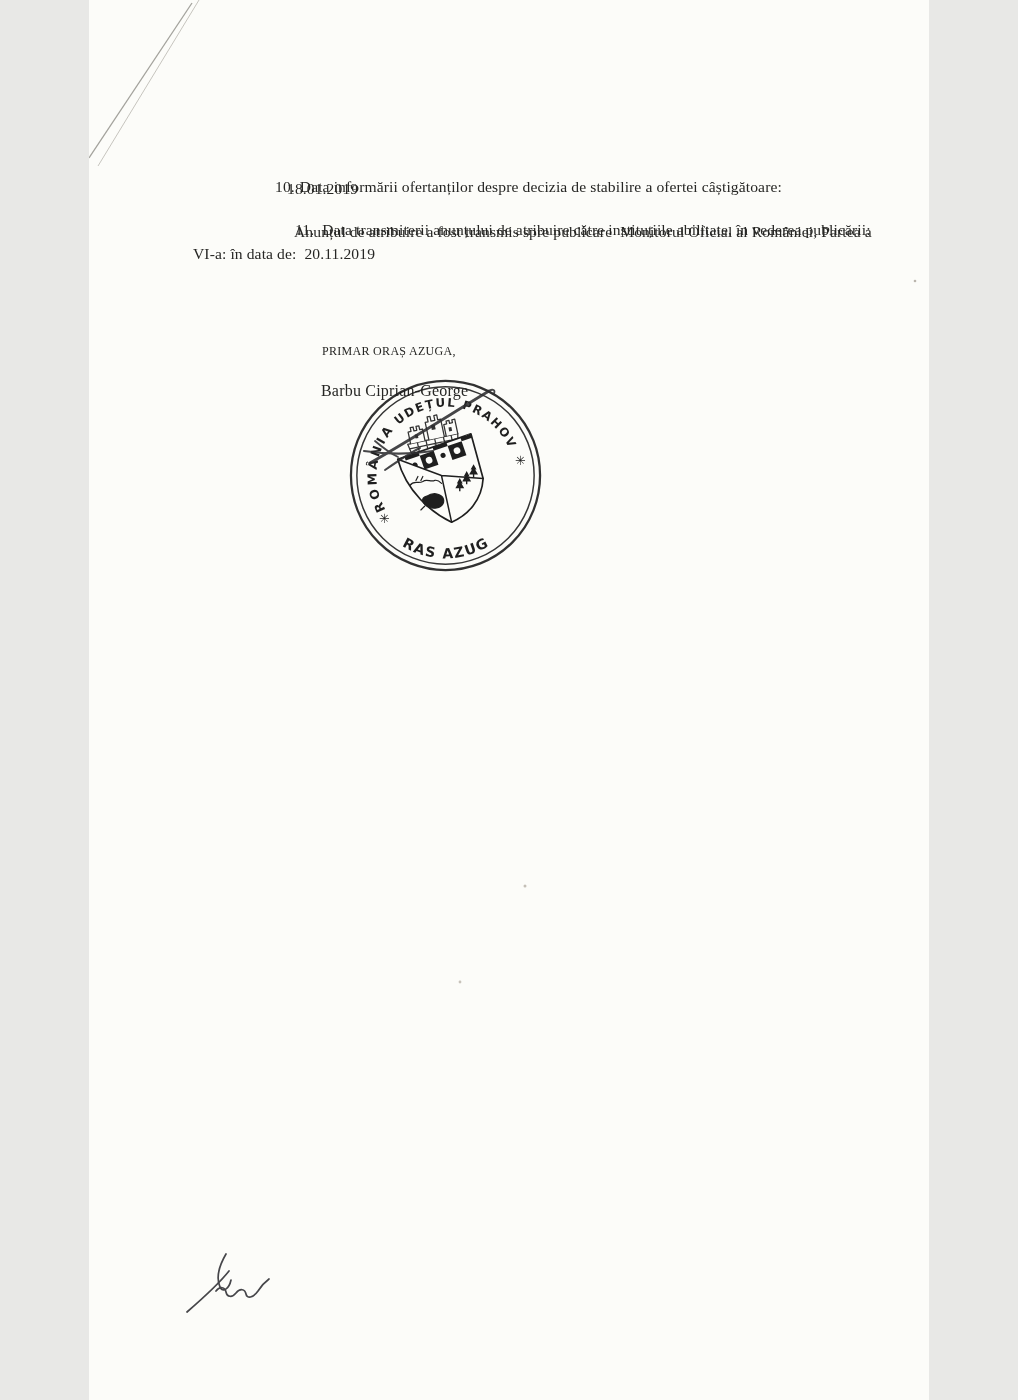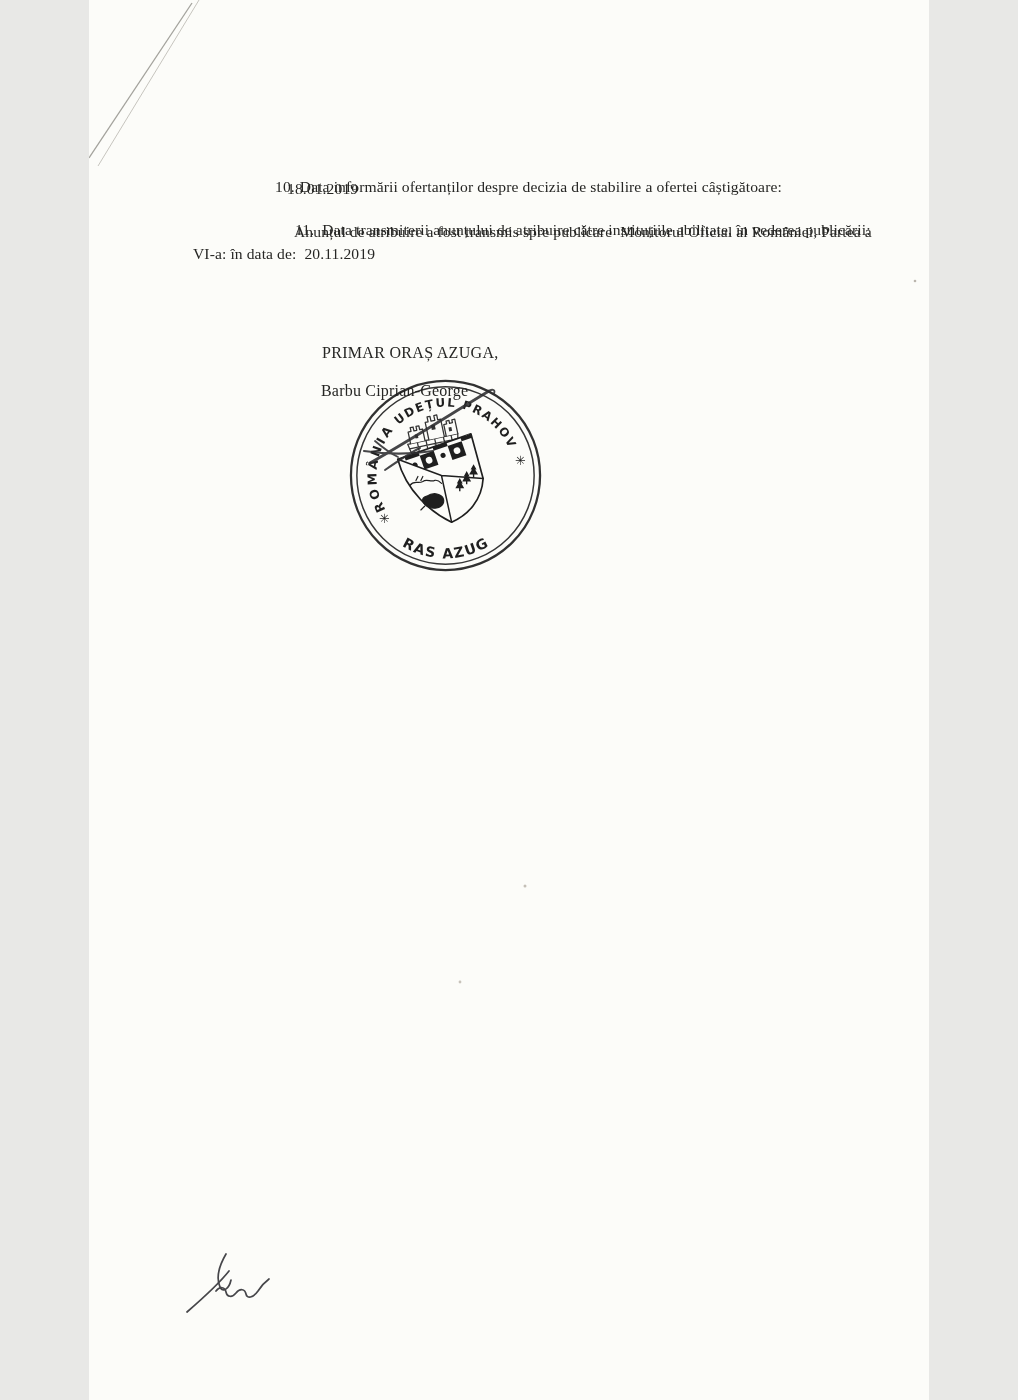--- a/index.html
+++ b/index.html
@@ -12,21 +12,21 @@
     position:absolute;font-size:15.6px;line-height:20px;white-space:pre;
     letter-spacing:.1px;
   }
   .num{margin-right:5px;}
   .num11{margin-right:8px;margin-left:16px;}
   .l1{left:170px;top:157px;}
   .l2{left:198px;top:179px;}
   .l3{left:174px;top:200px;}
   .l4{left:205px;top:222px;}
   .l5{left:104px;top:244px;font-family:Liberation Serif, serif;}
-  .sig-title{position:absolute;left:233px;top:344px;font-size:16px;letter-spacing:.3px;white-space:pre;}
+  .sig-title{position:absolute;left:233px;top:344px;font-size:12px;letter-spacing:.3px;white-space:pre;}
   .sig-name{position:absolute;left:232px;top:382px;font-size:16px;letter-spacing:.2px;white-space:pre;}
   .stamp{position:absolute;left:258px;top:377px;width:197px;height:197px;}
   .stamp text{font-family:"DejaVu Sans", sans-serif;}
   .overlay{position:absolute;left:0;top:0;width:1018px;height:1400px;pointer-events:none;}
 </style>
 </head>
 <body>
 
 <div class="page">
 

